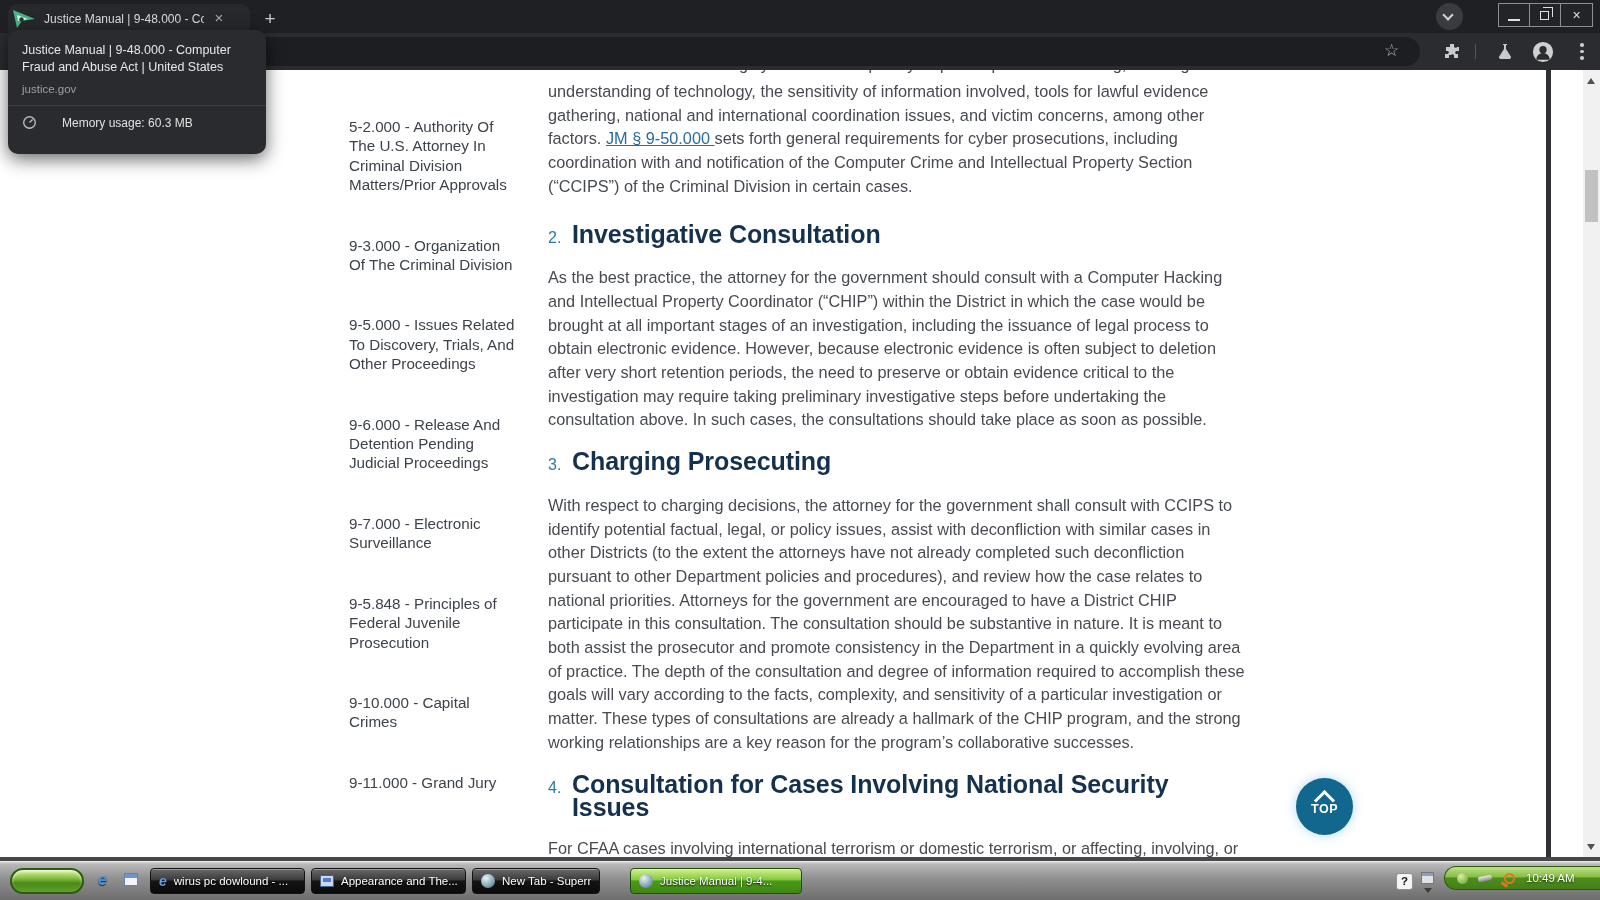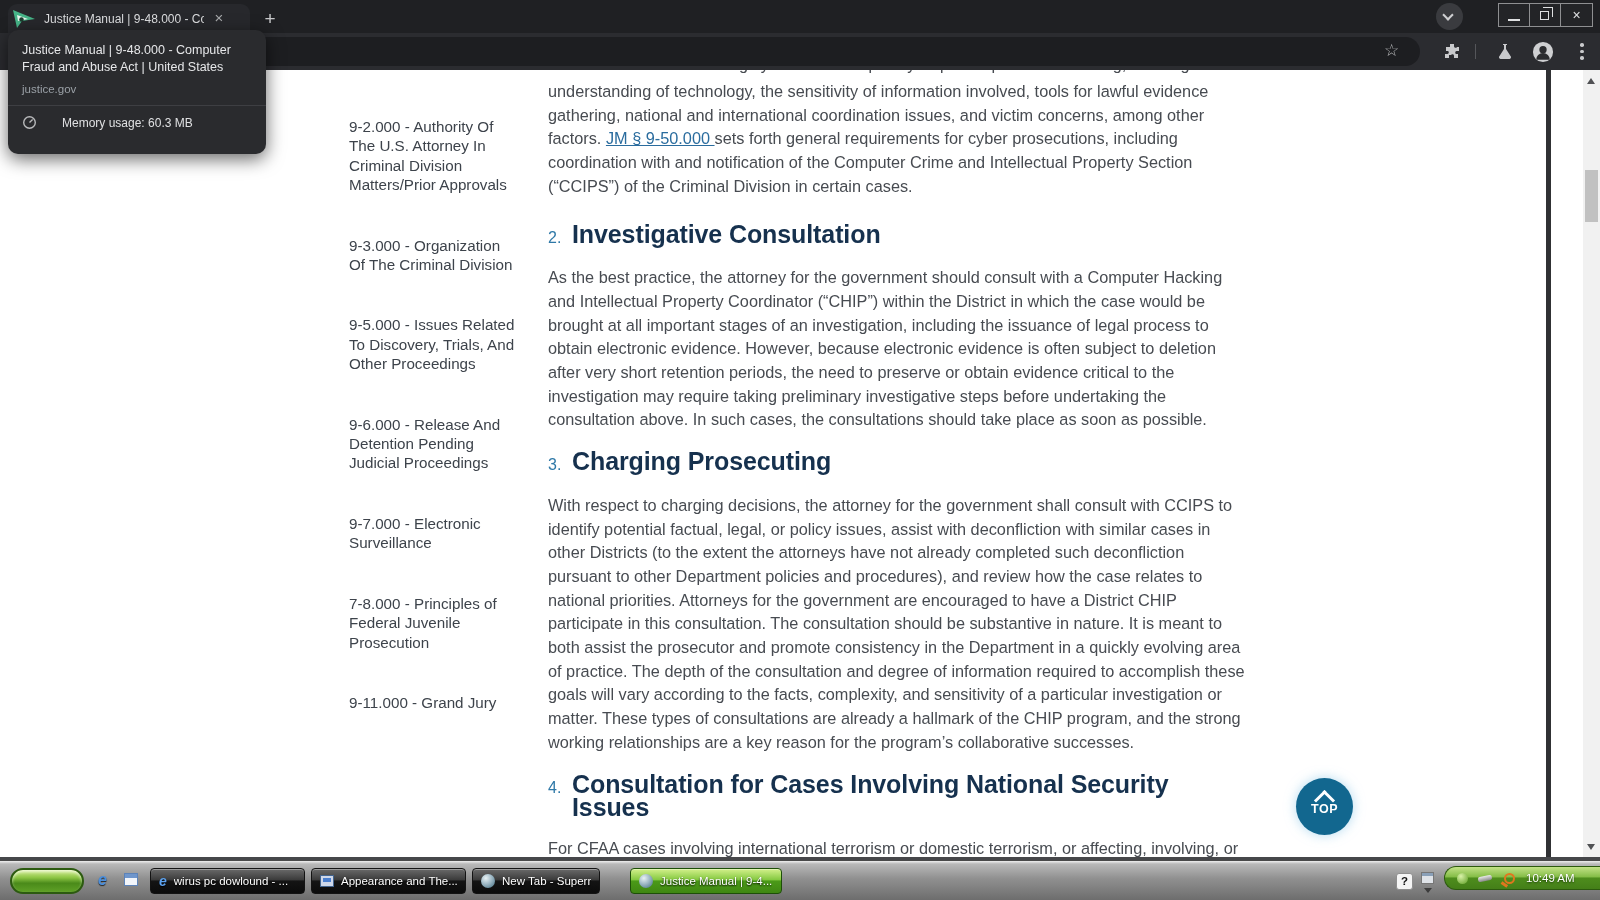--- a/index.html
+++ b/index.html
@@ -190,26 +190,27 @@
       <circle cx="7.5" cy="7.5" r="5.8" fill="none" stroke="#b9babc" stroke-width="1.4"></circle>
       <path d="M7.5 7.5 L10.6 4.6" stroke="#b9babc" stroke-width="1.4"></path>
     </svg>
     <span>Memory usage: 60.3 MB</span>
   </div>
 </div>
 
 <div class="page">
 
   <div class="side-rail">
-    <div class="side-link">9-2.000 - Authority Of The U.S. Attorney In Criminal Division Matters/Prior Approvals</div>
+    <div class="side-link">5-2.000 - Authority Of The U.S. Attorney In Criminal Division Matters/Prior Approvals</div>
     <div class="side-link">9-3.000 - Organization Of The Criminal Division</div>
     <div class="side-link">9-5.000 - Issues Related To Discovery, Trials, And Other Proceedings</div>
     <div class="side-link">9-6.000 - Release And Detention Pending Judicial Proceedings</div>
     <div class="side-link">9-7.000 - Electronic Surveillance</div>
-    <div class="side-link">7-8.000 - Principles of Federal Juvenile Prosecution</div>
+    <div class="side-link">9-5.848 - Principles of Federal Juvenile Prosecution</div>
+    <div class="side-link">9-10.000 - Capital Crimes</div>
     <div class="side-link">9-11.000 - Grand Jury</div>
   </div>
 
   <div class="main-col">
     <div class="clipline">
       <span>considerations. Prosecuting cyber cases frequently requires specialized training, a strong</span>
     </div>
     <p><span>understanding of technology, the sensitivity of information involved, tools for lawful evidence gathering, national and international coordination issues, and victim concerns, among other factors. </span><span class="jm-link">JM § 9-50.000 </span><span>sets forth general requirements for cyber prosecutions, including coordination with and notification of the Computer Crime and Intellectual Property Section (“CCIPS”) of the Criminal Division in certain cases.</span></p>
 
     <div class="sec-head">
@@ -266,21 +267,21 @@
   <div class="taskbtn" style="left:311px; width:155px">
     <span class="mini-mon">
         <i></i>
       </span>
     <span class="lbl">Appearance and The...</span>
   </div>
   <div class="taskbtn" style="left:472px; width:128px">
     <span class="ball"></span>
     <span class="lbl">New Tab - Supermium</span>
   </div>
-  <div class="taskbtn active" style="left:630px; width:152px">
+  <div class="taskbtn active" style="left:630px; width:172px">
     <span class="ball"></span>
     <span class="lbl">Justice Manual | 9-4...</span>
   </div>
 
   <div class="helpbox">?</div>
   <div class="trayicon2">
       <i></i>
     </div>
   <div class="tray-chev"></div>
 

